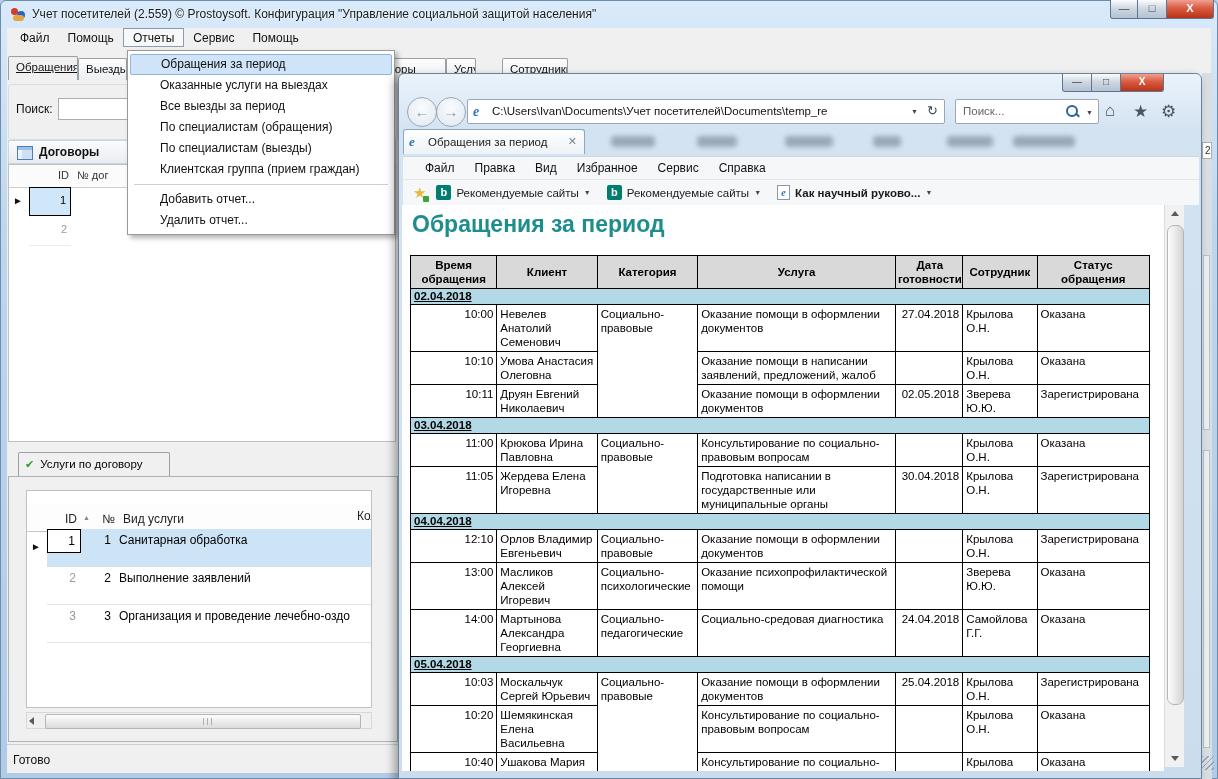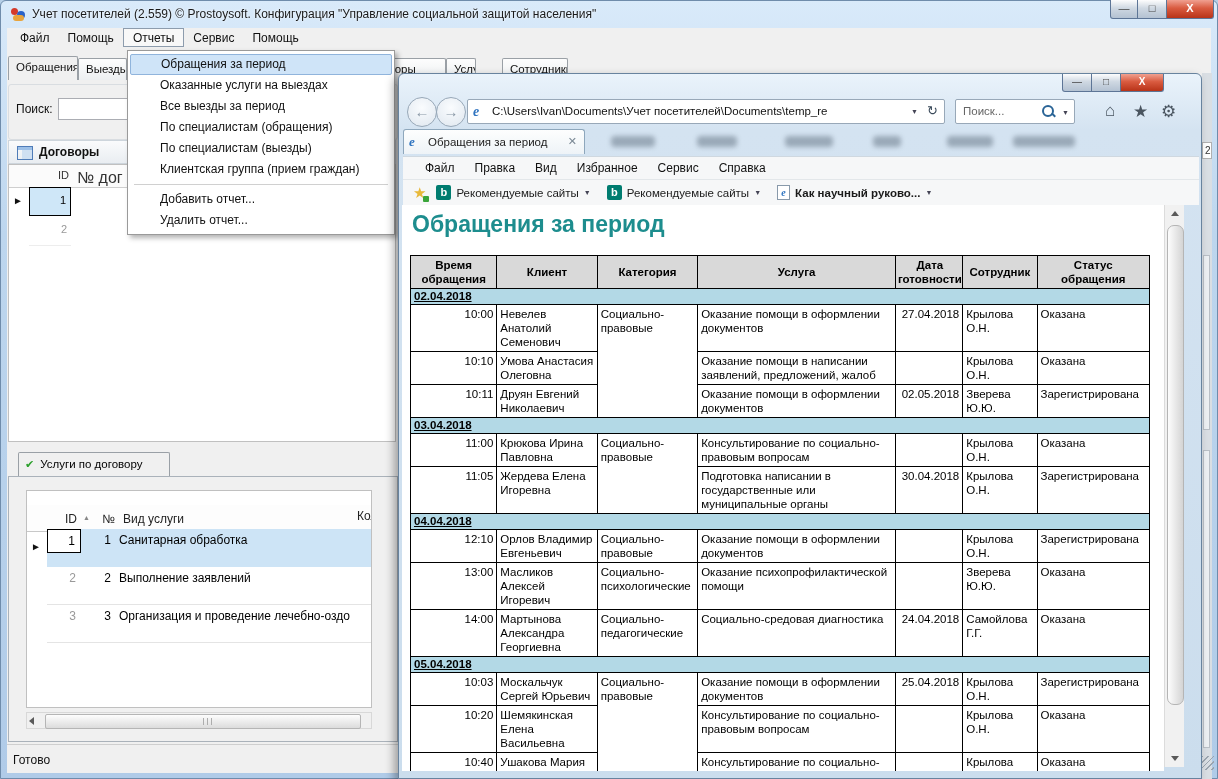--- a/index.html
+++ b/index.html
@@ -22,35 +22,35 @@
   .cap-max{width:28px;border-left:none;border-right:none;}
   .cap-close{width:48px;border-radius:0 0 3px 0;background:linear-gradient(180deg,#f0a090,#d95b40 45%,#b83318);color:#fff;font-weight:bold;}
   
   .menubar{position:absolute;left:7px;top:28px;width:1204px;height:22px;background:#f0f0f0;display:flex;padding-left:4px;box-sizing:border-box;}
   .mm-item{font-size:12px;color:#111;padding:3px 9px 0 9px;height:19px;box-sizing:border-box;}
   .mm-item.active{border:1px solid #8d9cad;background:#f8f8f8;padding-top:2px;}
   
   .tab{position:absolute;box-sizing:border-box;border:1px solid #9aa0a6;border-bottom:none;border-radius:2px 2px 0 0;
     background:linear-gradient(180deg,#fdfdfd,#eceff1);font-size:11.5px;color:#111;
     padding:4px 7px 0 7px;overflow:hidden;white-space:nowrap;}
-  .tab.sel{background:#f0f0f0;}
+  .tab.sel{background:#f0f0f0;text-decoration:underline;}
   
   .groupbox{position:absolute;left:8px;top:84px;width:388px;height:54px;border:1px solid #d9dde1;border-radius:3px;background:#f0f0f0;}
   .lbl{font-size:12px;color:#111;}
   .search-input{position:absolute;left:58px;top:98px;width:330px;height:22px;background:#fff;border:1px solid #abadb3;box-sizing:border-box;}
   
   .sec-head{position:absolute;left:8px;top:140px;width:388px;height:24px;background:linear-gradient(180deg,#fafbfc,#e9edf1);
     border:1px solid #cdd5dc;box-sizing:border-box;}
   .grid-ic{position:absolute;left:8px;top:5px;width:14px;height:12px;border:1px solid #4f7cb8;background:
     linear-gradient(#9cc0e8 0 3px,transparent 3px),linear-gradient(90deg,transparent 0 4px,#cfe0f2 4px);}
   .sec-title{position:absolute;left:30px;top:4px;font-size:12px;font-weight:bold;color:#111;}
   .grid1{position:absolute;left:8px;top:164px;width:388px;height:278px;background:#fff;border:1px solid #c0c0c0;box-sizing:border-box;}
   .g1-head{position:absolute;left:0;top:0;width:100%;height:22px;border-bottom:1px solid #cfcfcf;background:#fbfbfb;}
   .g1-id-h{position:absolute;left:20px;top:4px;width:40px;text-align:right;font-size:11px;color:#333;}
-  .g1-num-h{position:absolute;left:68px;top:4px;font-size:16px;color:#333;}
+  .g1-num-h{position:absolute;left:68px;top:4px;font-size:11px;color:#333;}
   .g1-row{position:absolute;left:0;width:100%;height:30px;}
   .g1-marker{position:absolute;left:4px;top:8px;font-size:10px;color:#111;}
   .g1-id{position:absolute;left:20px;top:0;width:42px;height:29px;box-sizing:border-box;text-align:right;
     padding:6px 4px 0 0;font-size:11px;}
   .g1-id.sel{background:#cfe7f8;border:1px solid #000;}
   .g1-id.dim{color:#999;border-bottom:1px solid #ededed;}
   
   .svc-tab{position:absolute;left:18px;top:452px;width:152px;height:25px;box-sizing:border-box;
     border:1px solid #9aa0a6;border-bottom:none;border-radius:2px 2px 0 0;background:#f0f0f0;
     font-size:11.5px;padding:5px 18px 0 6px;white-space:nowrap;}
@@ -106,21 +106,21 @@
   .ie-cap .cap-close{width:44px;}
   .nav-circle{position:absolute;width:30px;height:30px;border-radius:50%;border:1px solid #98a8b8;box-sizing:border-box;
     background:radial-gradient(circle at 50% 35%,#fafcfe,#dfe7ef);text-align:center;line-height:27px;font-size:15px;color:#8a98a6;}
   .addr{position:absolute;left:68px;top:25px;width:478px;height:25px;background:#fff;border:1px solid #98a8b8;
     border-radius:2px;box-sizing:border-box;font-size:11.5px;color:#111;}
   .addr-e{position:absolute;left:5px;top:4px;font-family:"Liberation Serif",serif;font-style:italic;font-weight:bold;
     font-size:14px;color:#2f74c0;}
   .addr-text{position:absolute;left:24px;top:5px;right:42px;white-space:nowrap;overflow:hidden;}
   .addr-dd{position:absolute;right:26px;top:8px;font-size:7px;color:#445;}
   .addr-refresh{position:absolute;right:6px;top:3px;font-size:13px;color:#3a4a5a;}
-  .ie-search{position:absolute;left:556px;top:25px;width:120px;height:25px;background:#fff;border:1px solid #98a8b8;
+  .ie-search{position:absolute;left:556px;top:25px;width:144px;height:25px;background:#fff;border:1px solid #98a8b8;
     border-radius:2px;box-sizing:border-box;font-size:11.5px;color:#666;}
   .ie-search .txt{position:absolute;left:7px;top:5px;}
   .mag{position:absolute;right:20px;top:5px;width:8px;height:8px;border:2px solid #2a6496;border-radius:50%;}
   .mag::after{content:"";position:absolute;left:7px;top:7px;width:5px;height:2px;background:#2a6496;transform:rotate(45deg);}
   .ie-search .dd{position:absolute;right:5px;top:9px;font-size:7px;color:#445;}
   .ie-glyph{position:absolute;top:27px;font-size:17px;color:#4a5560;}
   .ie-tab{position:absolute;left:4px;top:55px;width:182px;height:25px;box-sizing:border-box;
     border:1px solid #8ea7bc;border-bottom:none;border-radius:3px 3px 0 0;
     background:linear-gradient(180deg,#fdfefe,#eef3f7);font-size:11.5px;color:#222;}
   .ie-tab .e{position:absolute;left:5px;top:4px;font-family:"Liberation Serif",serif;font-style:italic;font-weight:bold;font-size:13px;color:#2f74c0;}

